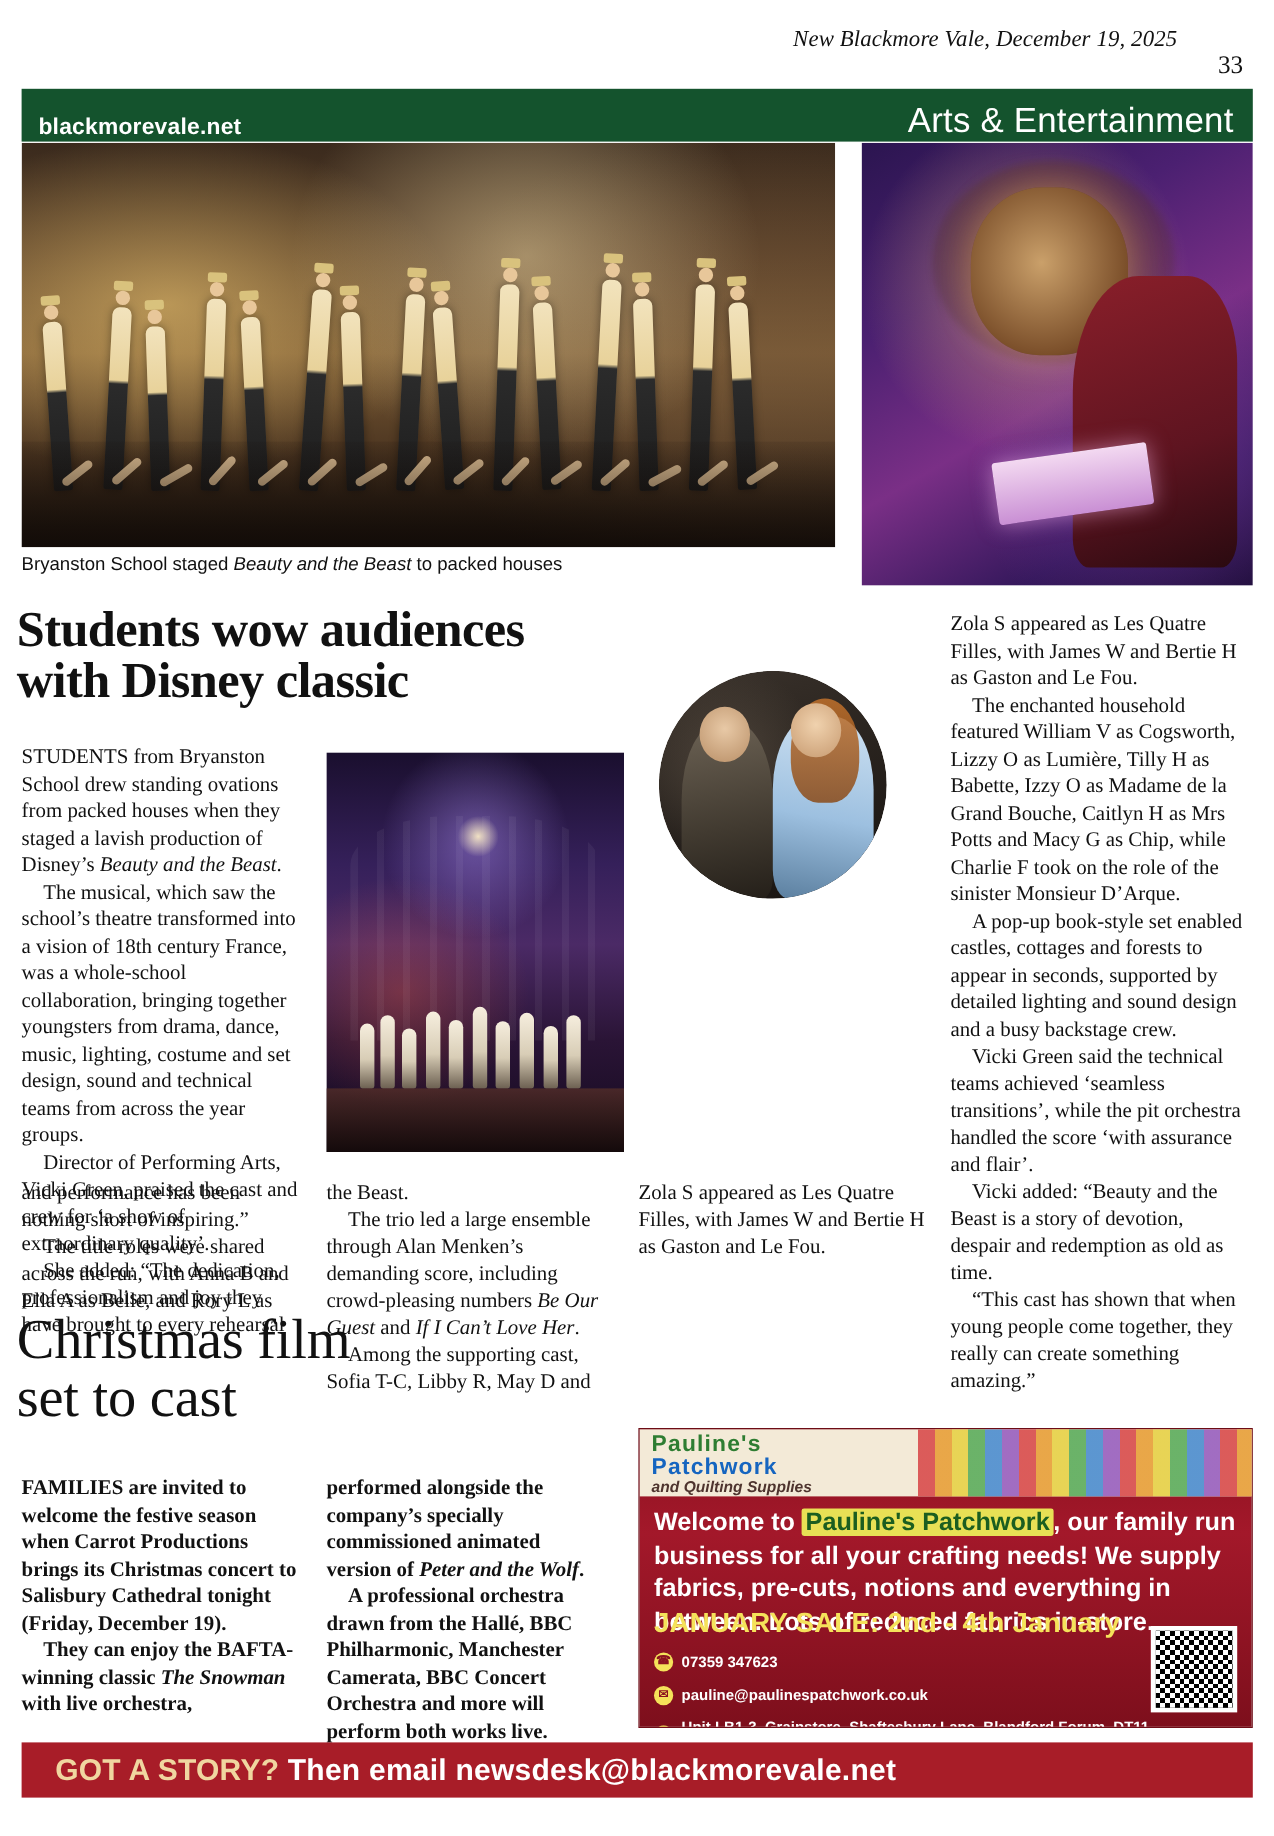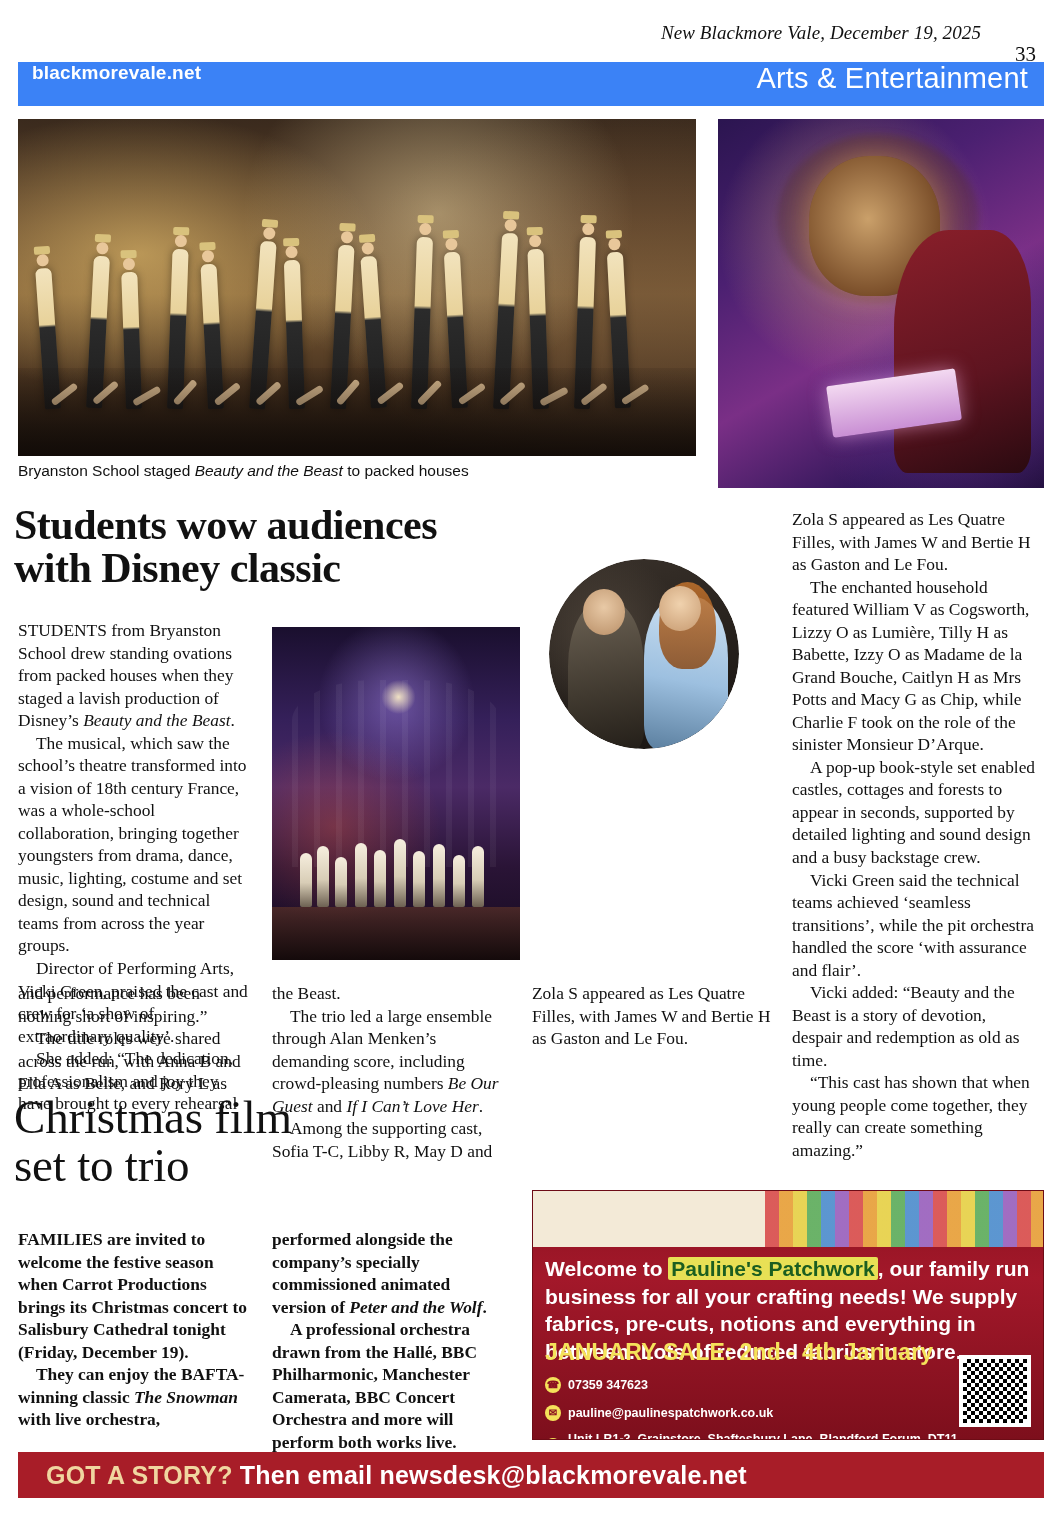--- a/index.html
+++ b/index.html
@@ -23,23 +23,23 @@
   }
   .masthead-date {
     font-style:italic; font-size:19px; color:#111; letter-spacing:0.1px;
   }
   .masthead-page {
     font-size:21px; margin-left:34px; color:#111;margin-top:20px;
   }
 
   
   .sectionbar {
-    position:absolute; left:18px; top:62px; width:1026px; height:44px;
-    background:#3b82f6;
-    display:flex; align-items:flex-start; justify-content:space-between;
+    position:absolute; left:18px; top:74px; width:1026px; height:44px;
+    background:#14532d;
+    display:flex; align-items:flex-end; justify-content:space-between;
     padding:0 16px 0 14px;
   }
   .sectionbar .site {
     color:#ffffff; font-family:"Liberation Sans", sans-serif;
     font-weight:bold; font-size:19px; letter-spacing:0.2px;
   }
   .sectionbar .section {
     color:#ffffff; font-family:"Liberation Sans", sans-serif;
     font-size:29px; letter-spacing:0.2px;
   }
@@ -490,35 +490,40 @@
     <p class="first">Zola S appeared as Les Quatre Filles, with James W and Bertie H as Gaston and Le Fou.</p>
     <p>The enchanted household featured William V as Cogsworth, Lizzy O as Lumière, Tilly H as Babette, Izzy O as Madame de la Grand Bouche, Caitlyn H as Mrs Potts and Macy G as Chip, while Charlie F took on the role of the sinister Monsieur D’Arque.</p>
     <p>A pop-up book-style set enabled castles, cottages and forests to appear in seconds, supported by detailed lighting and sound design and a busy backstage crew.</p>
     <p>Vicki Green said the technical teams achieved ‘seamless transitions’, while the pit orchestra handled the score ‘with assurance and flair’.</p>
     <p>Vicki added: “Beauty and the Beast is a story of devotion, despair and redemption as old as time.</p>
     <p>“This cast has shown that when young people come together, they really can create something amazing.”</p>
   </div>
 
   <div class="headline2">
     <div>Christmas film</div>
-    <div>set to trio</div>
+    <div>set to cast</div>
   </div>
 
   <div class="col bold" id="col1c">
     <p class="first">FAMILIES are invited to welcome the festive season when Carrot Productions brings its Christmas concert to Salisbury Cathedral tonight (Friday, December 19).</p>
     <p><span>They can enjoy the BAFTA-winning classic </span><i>The Snowman</i><span> with live orchestra,</span></p>
   </div>
 
   <div class="col bold" id="col2b">
     <p class="first"><span>performed alongside the company’s specially commissioned animated version of </span><i>Peter and the Wolf</i><span>.</span></p>
     <p>A professional orchestra drawn from the Hallé, BBC Philharmonic, Manchester Camerata, BBC Concert Orchestra and more will perform both works live.</p>
   </div>
 
   <div class="advert">
     <div class="ad-top">
+      <div class="ad-logo">
+        <div class="l1">Pauline's</div>
+        <div class="l2">Patchwork</div>
+        <div class="l3">and Quilting Supplies</div>
+      </div>
       <div class="ad-fabrics"></div>
     </div>
 
     <div class="ad-welcome">
       <span>Welcome to </span><span class="hl">Pauline's Patchwork</span><span>, our family run business for all your crafting needs! We supply fabrics, pre-cuts, notions and everything in between. Lots of reduced fabrics in-store.</span>
     </div>
 
     <div class="ad-sale">JANUARY SALE: 2nd - 4th January</div>
 
     <div class="ad-contact">

